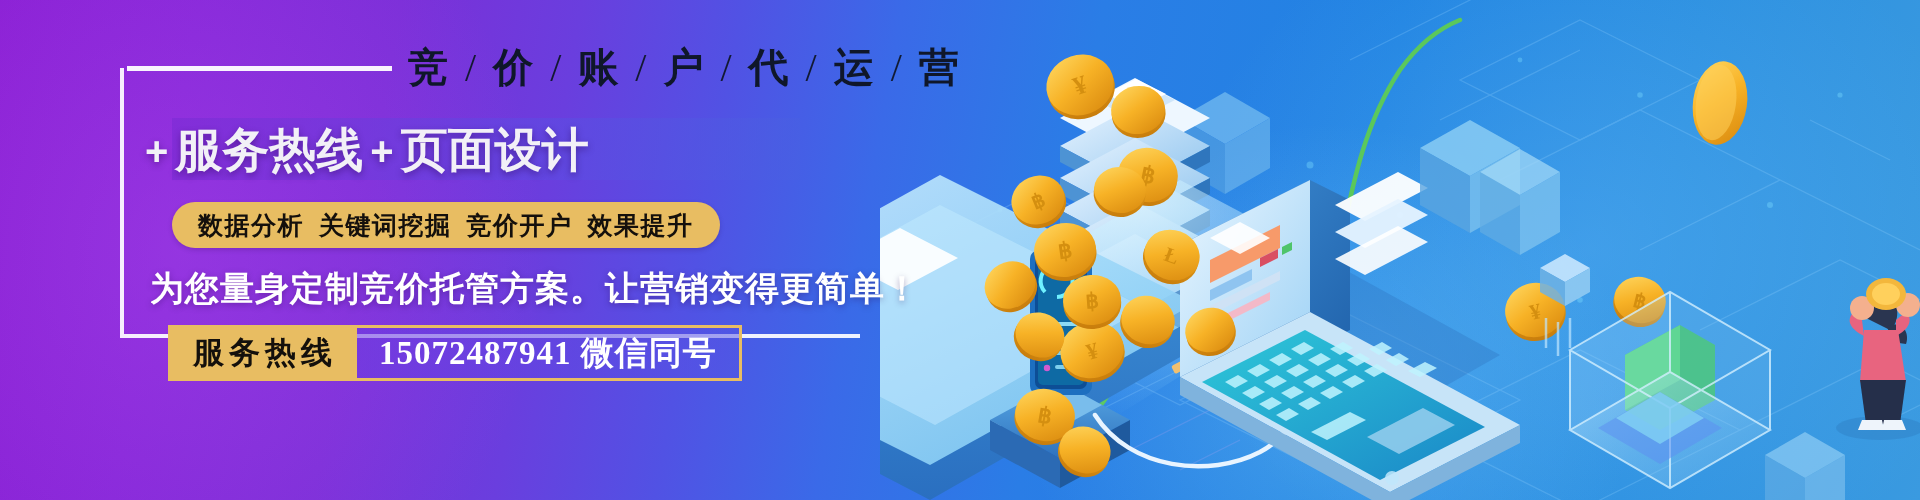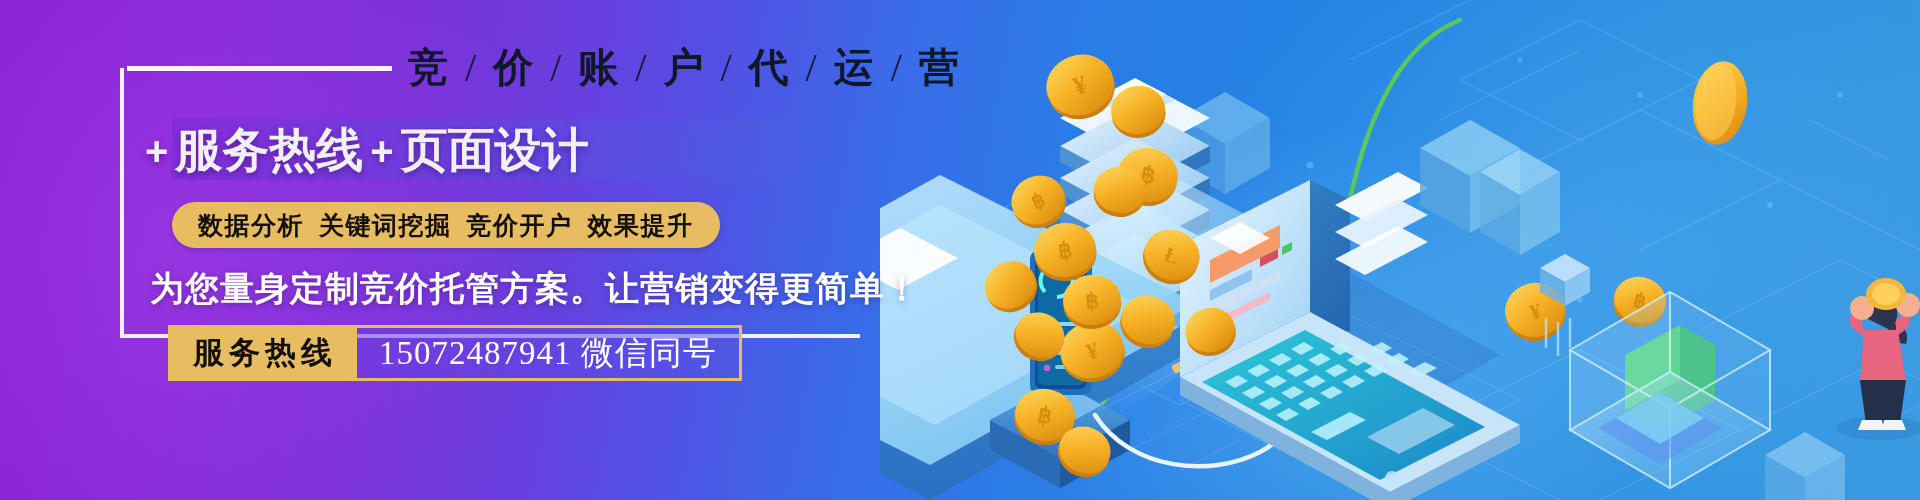--- a/index.html
+++ b/index.html
@@ -96,21 +96,21 @@
   .hotline-label {
     background:#e8bd62; color:#14100c;
     font-size:31px; font-weight:700; letter-spacing:5px;
     display:flex; align-items:center; padding:0 20px 0 25px;
   }
   .hotline-value {
     border:3px solid #e8bd62; border-left:none;
     background:linear-gradient(95deg, rgba(106,60,225,.55), rgba(84,84,228,.5));
     color:#ffffff;
     font-family:"Liberation Serif", serif;
-    font-size:33px; font-weight:400; letter-spacing:1px;
+    font-size:33px; font-weight:700; letter-spacing:1px;
     display:flex; align-items:center; padding:16px 22px;
   }
 
   
   .illo { position:absolute; left:880px; top:0; width:1040px; height:500px; }
 </style>
 </head>
 <body>
 
 <div id="banner">

